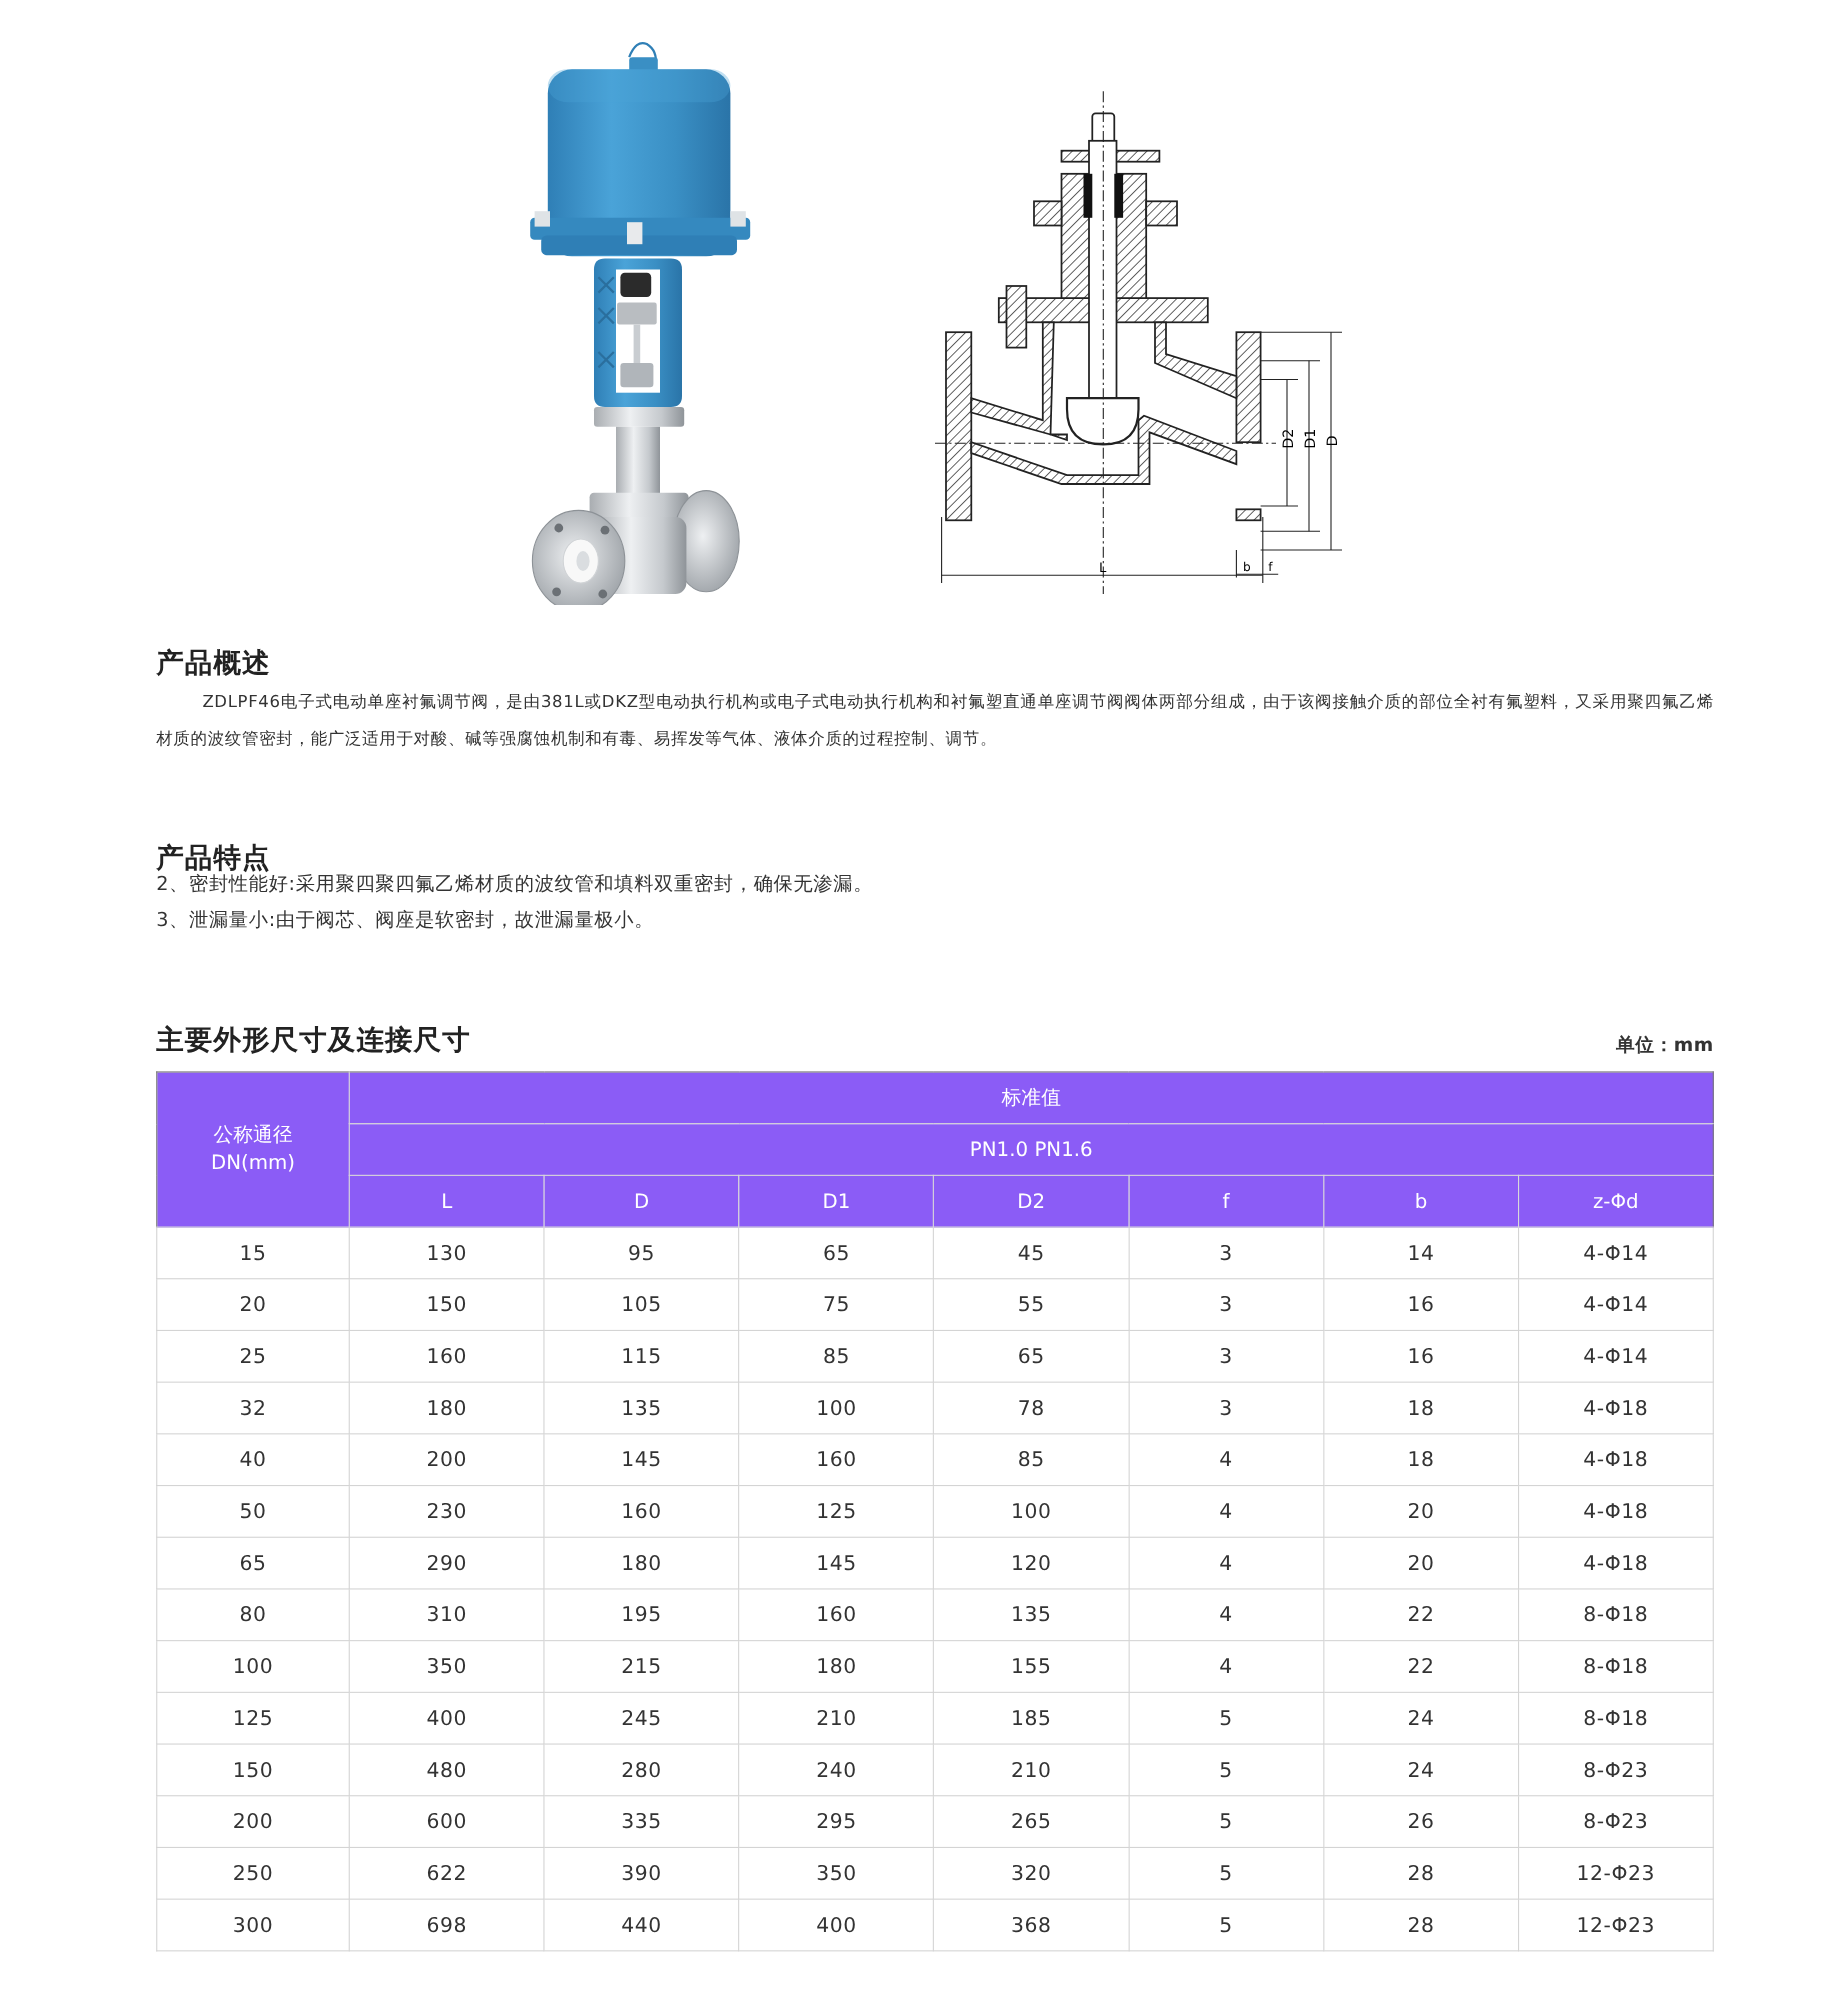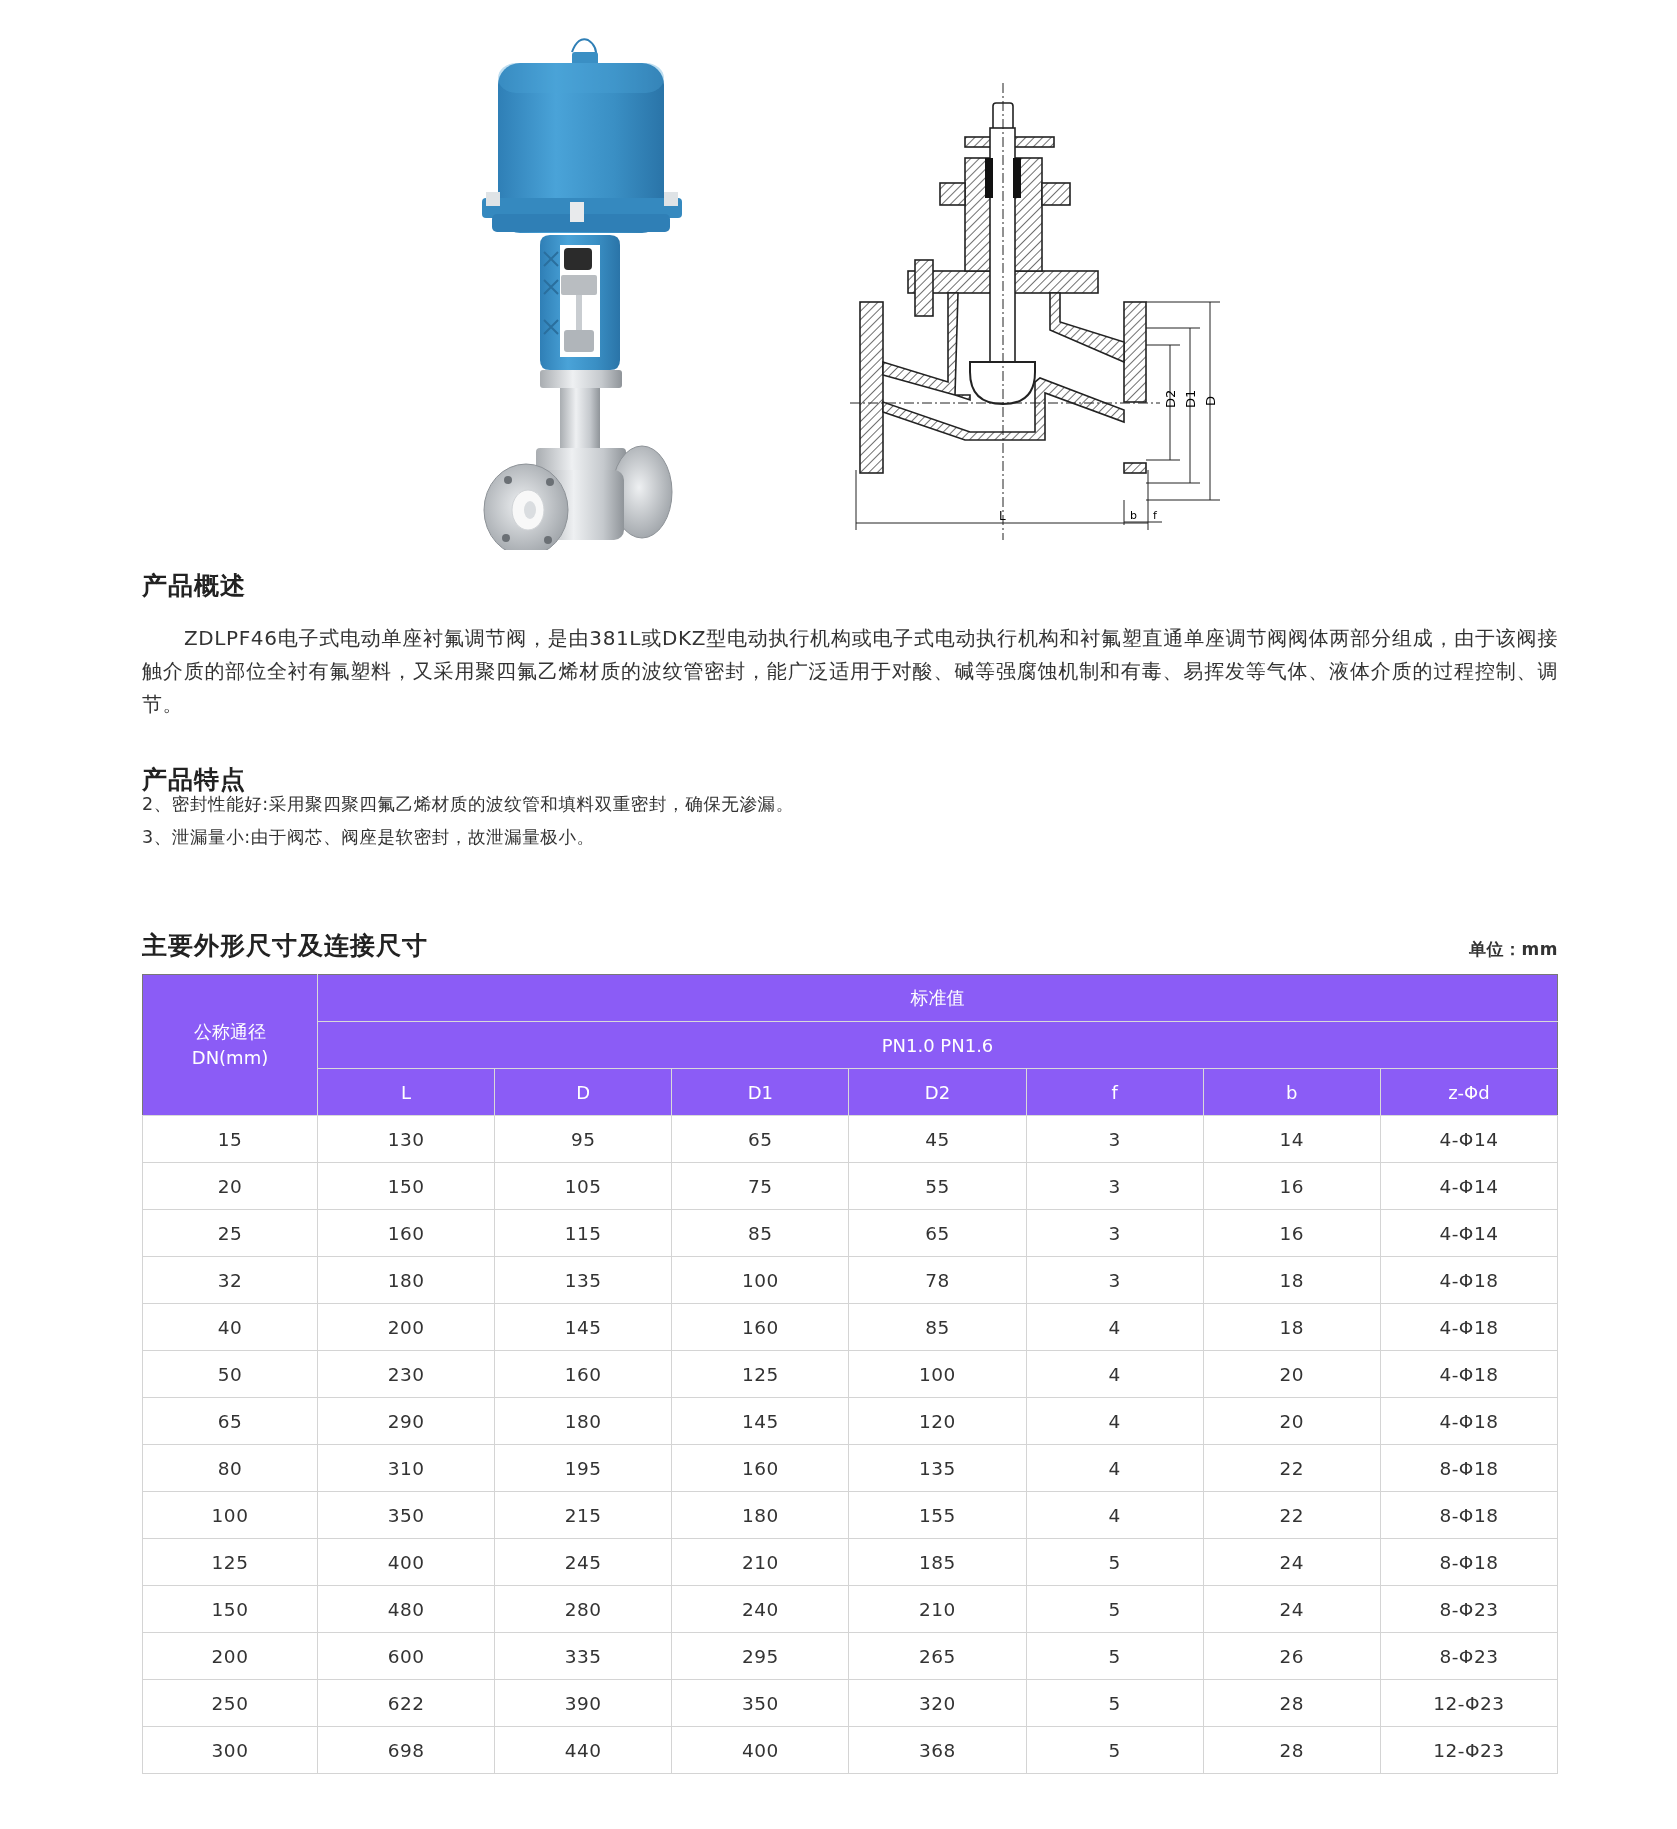--- a/index.html
+++ b/index.html
@@ -2,21 +2,21 @@
 <html><head>
 <meta charset="utf-8">
 <style>
   html, body { margin: 0; padding: 0; background: #ffffff; }
   body { width: 1677px; height: 1829px; position: relative; overflow: hidden;
          font-family: "DejaVu Sans", "Liberation Sans", sans-serif; color: #333333; }
   .figure-photo { position: absolute; left: 460px; top: 30px; width: 240px; height: 520px; }
   .figure-diagram { position: absolute; left: 840px; top: 78px; width: 380px; height: 470px; }
   .section-title { position: absolute; left: 142px; margin: 0; font-weight: bold;
                    font-size: 25px; letter-spacing: 1px; color: #222222; line-height: 30px; }
-  .para { position: absolute; left: 142px; width: 1416px; margin: 0; font-size: 20px;
+  .para { position: absolute; left: 142px; width: 1416px; margin: 0; font-size: 15px;
           line-height: 33px; text-align: justify; text-align-last: left; color: #333333;
           letter-spacing: 0.6px; }
   .para .indent { display: inline-block; width: 42px; }
   .features { position: absolute; left: 142px; top: 788px; margin: 0; padding: 0;
               list-style: none; font-size: 17.5px; line-height: 33px; letter-spacing: 0.6px; }
   .unit { position: absolute; right: 119px; top: 938px; font-size: 17px; font-weight: bold;
           color: #333333; letter-spacing: 0.5px; }
   table.spec { position: absolute; left: 142px; top: 974px; width: 1416px;
                border-collapse: collapse; table-layout: fixed; }
   table.spec th { background: #8b5cf6; color: #ffffff; font-weight: normal; font-size: 18px;
@@ -150,21 +150,21 @@
     </g>
     <text x="1175" y="408" font-size="13" transform="rotate(-90 1175 408)">D2</text>
     <text x="1195" y="408" font-size="13" transform="rotate(-90 1195 408)">D1</text>
     <text x="1215" y="406" font-size="13" transform="rotate(-90 1215 406)">D</text>
     <text x="999" y="520" font-size="12">L</text>
     <text x="1130" y="519" font-size="11">b</text>
     <text x="1153" y="519" font-size="11">f</text>
   </svg>
 </div>
 
-<h2 class="section-title" style="top:571px;">产品概述</h2>
+<h2 class="section-title" style="top:588px;">产品概述</h2>
 <p class="para" style="top:622px;"><span class="indent"></span><span>ZDLPF46电子式电动单座衬氟调节阀，是由381L或DKZ型电动执行机构或电子式电动执行机构和衬氟塑直通单座调节阀阀体两部分组成，由于该阀接触介质的部位全衬有氟塑料，又采用聚四氟乙烯材质的波纹管密封，能广泛适用于对酸、碱等强腐蚀机制和有毒、易挥发等气体、液体介质的过程控制、调节。</span></p>
 
 <h2 class="section-title" style="top:765px;">产品特点</h2>
 <ul class="features">
   <li>2、密封性能好:采用聚四聚四氟乙烯材质的波纹管和填料双重密封，确保无渗漏。</li>
   <li>3、泄漏量小:由于阀芯、阀座是软密封，故泄漏量极小。</li>
 </ul>
 
 <h2 class="section-title" style="top:931px;">主要外形尺寸及连接尺寸</h2>
 <div class="unit">单位：mm</div>

